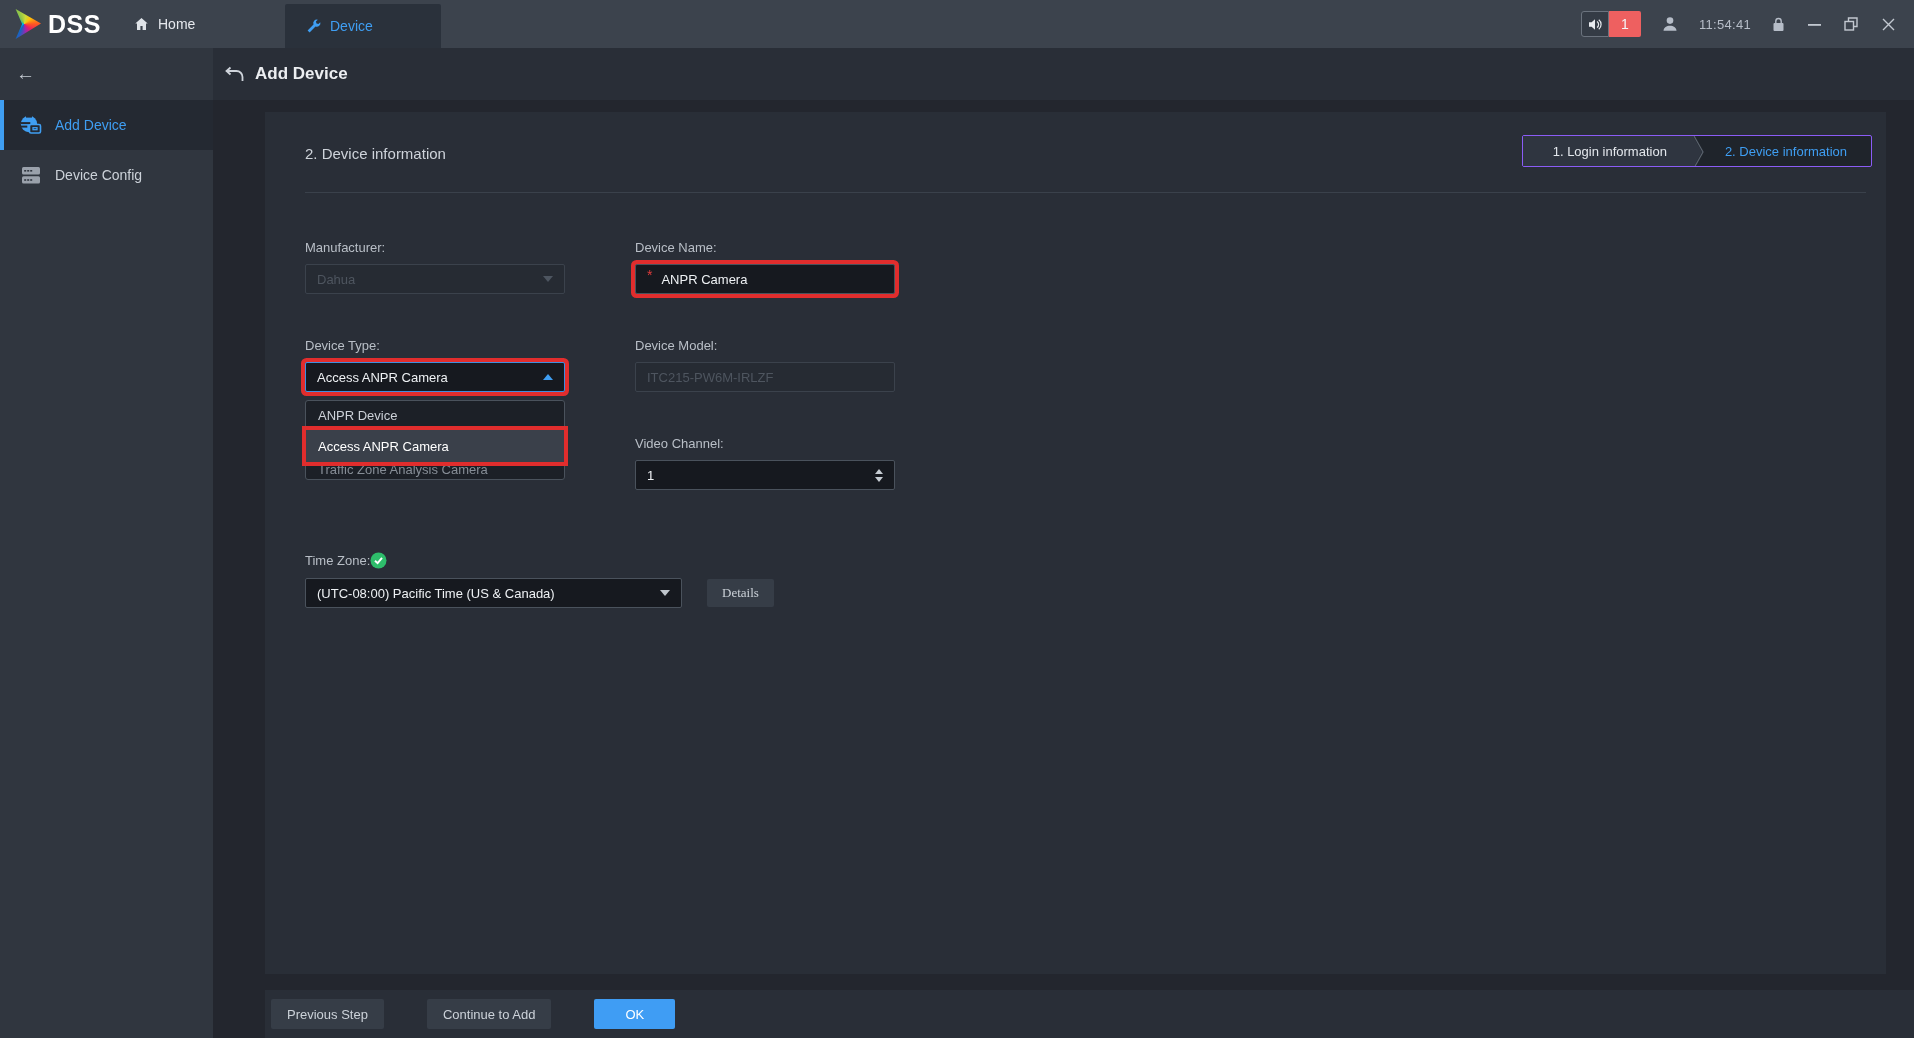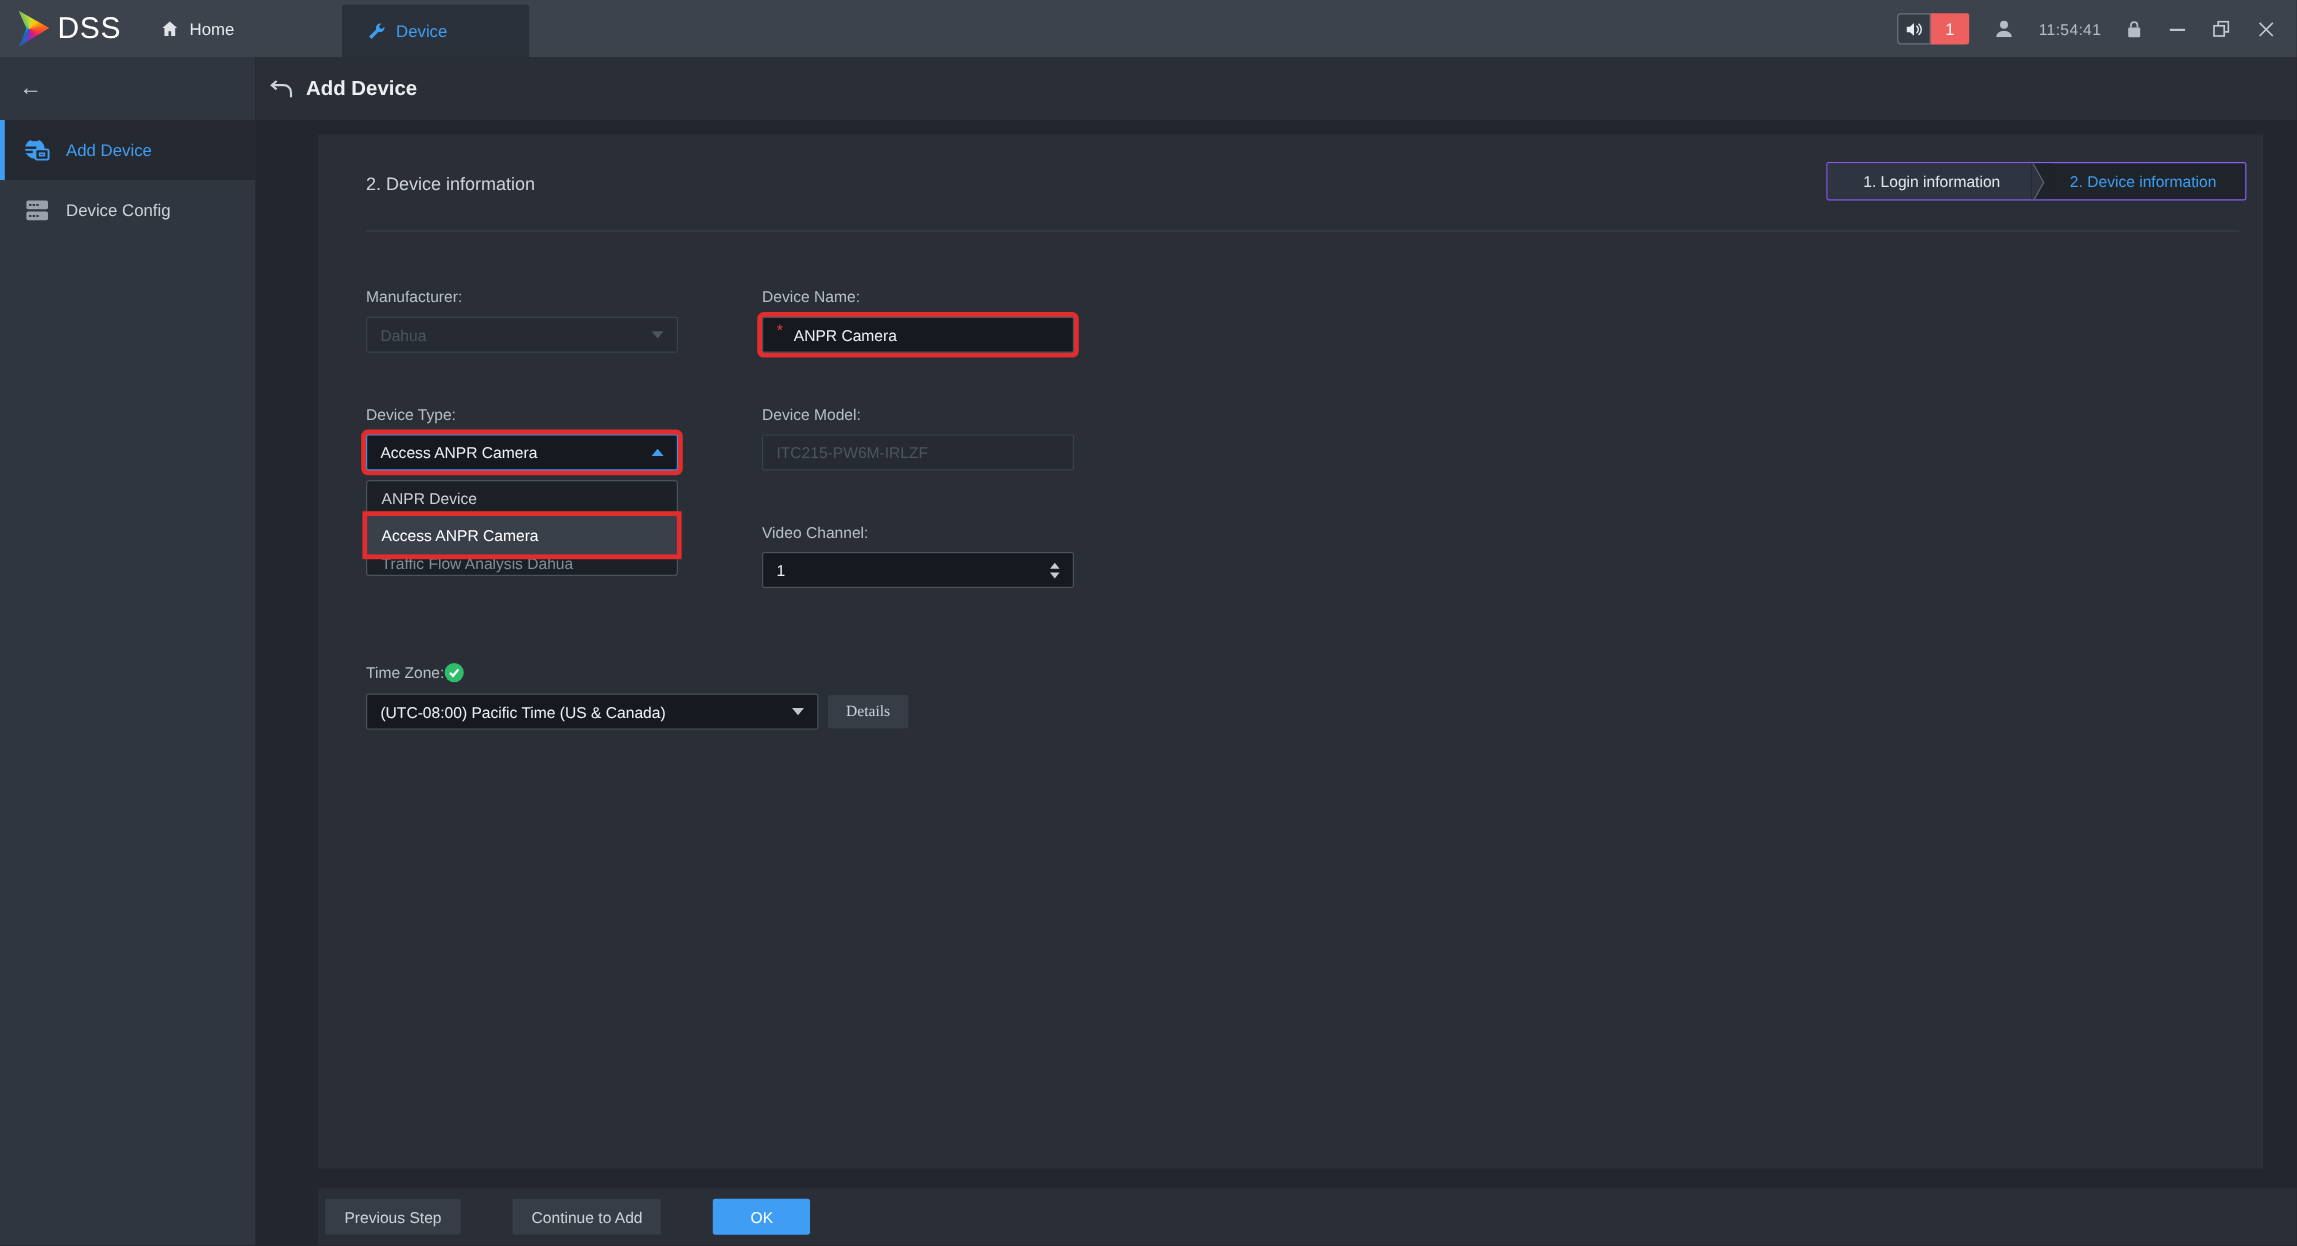--- a/index.html
+++ b/index.html
@@ -5,21 +5,21 @@
   * { margin:0; padding:0; box-sizing:border-box; }
   html,body { width:1914px; height:1038px; overflow:hidden; }
   body { font-family:"Liberation Sans", sans-serif; background:#23262e; color:#ccd2d9; font-size:13px; }
 
   
   .topbar { height:48px; background:#3c434d; display:flex; align-items:stretch; }
   .logo { display:flex; align-items:center; gap:7px; padding-left:14px; width:112px; }
   .logo-mark { width:27px; height:30px;
     background:conic-gradient(from 210deg at 38% 50%, #1565c0,#03a9f4,#00bcd4,#8bc34a,#cddc39,#ffc107,#ff5722,#e91e63,#9c27b0,#1565c0);
     clip-path:polygon(6% 0%, 100% 48%, 6% 100%, 30% 50%); }
-  .logo-text { color:#fff; font-size:25px; font-weight:400; letter-spacing:.5px; }
+  .logo-text { color:#fff; font-size:25px; font-weight:700; letter-spacing:.5px; }
   .tabs { display:flex; align-items:stretch; }
   .tab { display:flex; align-items:center; gap:9px; padding-left:22px; width:173px; color:#e6e9ee; font-size:14px; cursor:pointer; }
   .tab .t-icon { color:#dfe3e8; display:flex; }
   .tab.active { width:156px; margin-top:4px; background:#2a313b; color:#3f9ef2; border-radius:2px 2px 0 0; }
   .tab.active .t-icon { color:#3f9ef2; }
   .topbar-right { margin-left:auto; display:flex; align-items:center; gap:21px; padding-right:18px; }
   .alarm { display:flex; align-items:center; cursor:pointer; }
   .speaker-box { width:28px; height:26px; background:#343b45; border:1px solid #6b737e; border-radius:3px 0 0 3px; display:flex; align-items:center; justify-content:center; color:#e8ebef; }
   .badge { min-width:32px; height:26px; background:#ee6060; border-radius:0 2px 2px 0; color:#f4f6f8; font-size:14px; display:flex; align-items:center; justify-content:center; }
   .tb-icon { color:#b6bdc8; display:flex; cursor:pointer; }
@@ -71,21 +71,21 @@
   .opt.selected { height:32px; background:#3a404a; color:#fff; box-shadow:0 0 0 4px #e12d2d; position:relative; z-index:2; }
   .opt.cut { height:17px; color:#868d96; overflow:hidden; align-items:flex-start; line-height:15px; }
 
   .spin { margin-left:auto; display:flex; flex-direction:column; gap:3px; cursor:pointer; }
   .spin i { width:0; height:0; border-left:4px solid transparent; border-right:4px solid transparent; display:block; }
   .spin .up { border-bottom:5px solid #c6ccd3; }
   .spin .dn { border-top:5px solid #c6ccd3; }
 
   .tz-block { margin-top:18px; }
   .tz-label-row { display:flex; align-items:center; gap:0; }
-  .tz-row { display:flex; align-items:center; gap:8px; margin-top:9px; }
+  .tz-row { display:flex; align-items:center; gap:25px; margin-top:9px; }
   .tz-select { width:377px; cursor:pointer; }
   .btn { height:30px; padding:0 16px; background:#363d47; color:#ccd2d9; font-size:13px; border:none;
          border-radius:2px; display:inline-flex; align-items:center; justify-content:center; cursor:pointer;
          font-family:"Liberation Sans", sans-serif; }
   .details-btn { height:28px; padding:0 15px;font-family:Liberation Serif, serif; }
 
   
   .main-footer { height:48px; background:#292e37; margin:8px 0 0 52px; display:flex; align-items:center; gap:43px; padding-left:6px; }
   .btn.primary { background:#3f9df4; color:#fff; padding:0 31px; }
 </style>
@@ -247,21 +247,21 @@
 
           <div class="field">
             <span class="f-label">Device Type:</span>
             <div class="input focus-blue red-ring">
               <span>Access ANPR Camera</span>
               <span class="tri tri-up-blue"></span>
             </div>
             <div class="dropdown">
               <div class="opt">ANPR Device</div>
               <div class="opt selected">Access ANPR Camera</div>
-              <div class="opt cut">Traffic Flow Analysis Dahua</div>
+              <div class="opt cut">Traffic Zone Analysis Camera</div>
             </div>
           </div>
 
           <div class="field">
             <span class="f-label">Device Model:</span>
             <div class="input disabled">
               <span>ITC215-PW6M-IRLZF</span>
             </div>
           </div>
 

